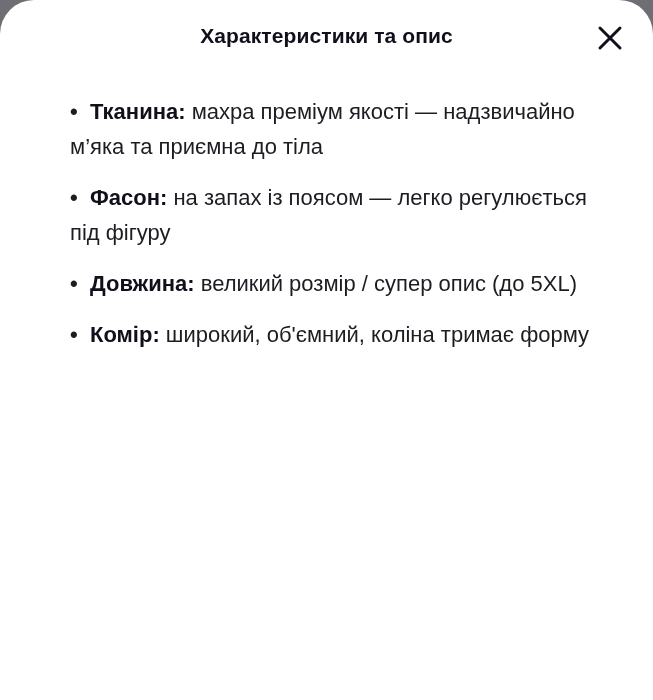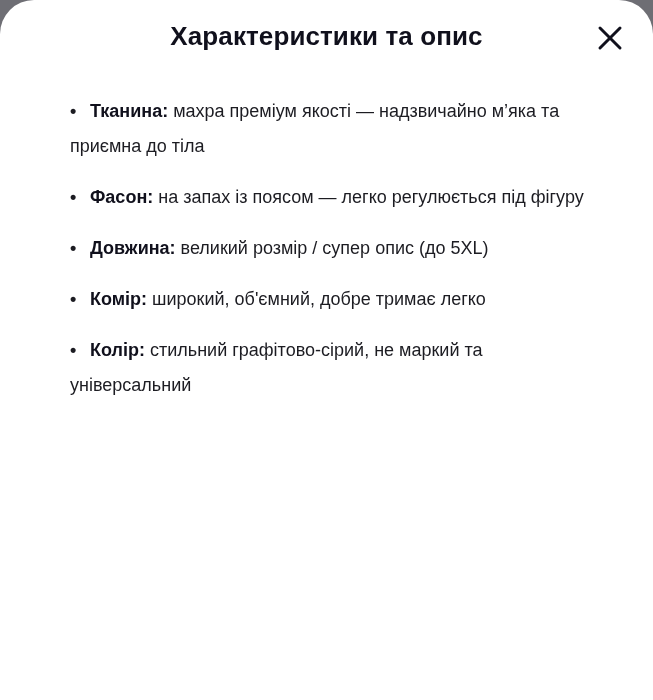--- a/index.html
+++ b/index.html
@@ -24,21 +24,21 @@
     .sheet-header {
       position: relative;
       height: 74px;
     }
     .sheet-title {
       position: absolute;
       left: 0;
       right: 0;
       top: 16px;
       text-align: center;
-      font-size: 26px;
+      font-size: 21px;
       font-weight: 700;
       color: #10101c;
       letter-spacing: 0.1px;
       line-height: 40px;
     }
     .close-button {
       position: absolute;
       left: 592px;
       top: 20px;
       width: 36px;
@@ -52,21 +52,21 @@
     .spec-list {
       list-style: none;
       margin: 0;
       padding: 0;
       position: absolute;
       left: 70px;
       top: 94px;
       width: 520px;
     }
     .spec-item {
-      font-size: 18px;
+      font-size: 22px;
       line-height: 35px;
       color: #1c1c22;
       margin-bottom: 16px;
     }
     .bullet {
       display: inline-block;
       width: 20px;
       font-weight: 700;
       color: #1c1c22;
     }
@@ -95,19 +95,16 @@
     <li class="spec-item">
       <span class="bullet">•</span><span class="spec-label">Тканина:</span><span> махра преміум якості — надзвичайно м’яка та приємна до тіла</span>
     </li>
     <li class="spec-item">
       <span class="bullet">•</span><span class="spec-label">Фасон:</span><span> на запах із поясом — легко регулюється під фігуру</span>
     </li>
     <li class="spec-item">
       <span class="bullet">•</span><span class="spec-label">Довжина:</span><span> великий розмір / супер опис (до 5XL)</span>
     </li>
     <li class="spec-item">
-      <span class="bullet">•</span><span class="spec-label">Комір:</span><span> широкий, об'ємний, добре тримає легко</span>
-    </li>
-    <li class="spec-item">
-      <span class="bullet">•</span><span class="spec-label">Колір:</span><span> стильний графітово-сірий, не маркий та універсальний</span>
+      <span class="bullet">•</span><span class="spec-label">Комір:</span><span> широкий, об'ємний, коліна тримає форму</span>
     </li>
   </ul>
 </div>
 
 </body></html>

